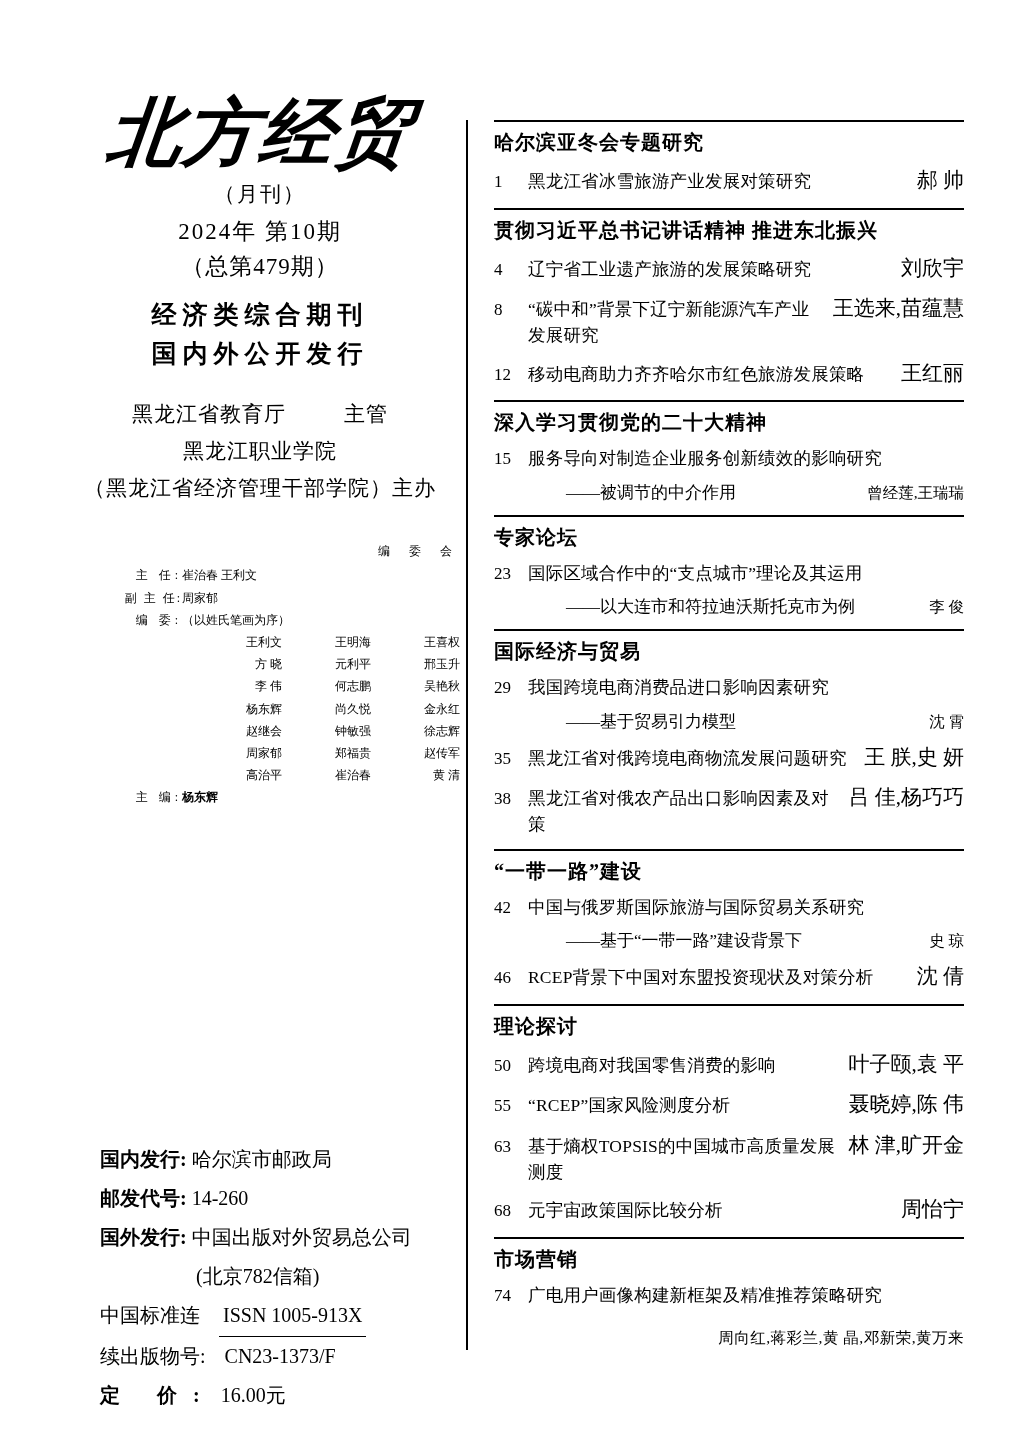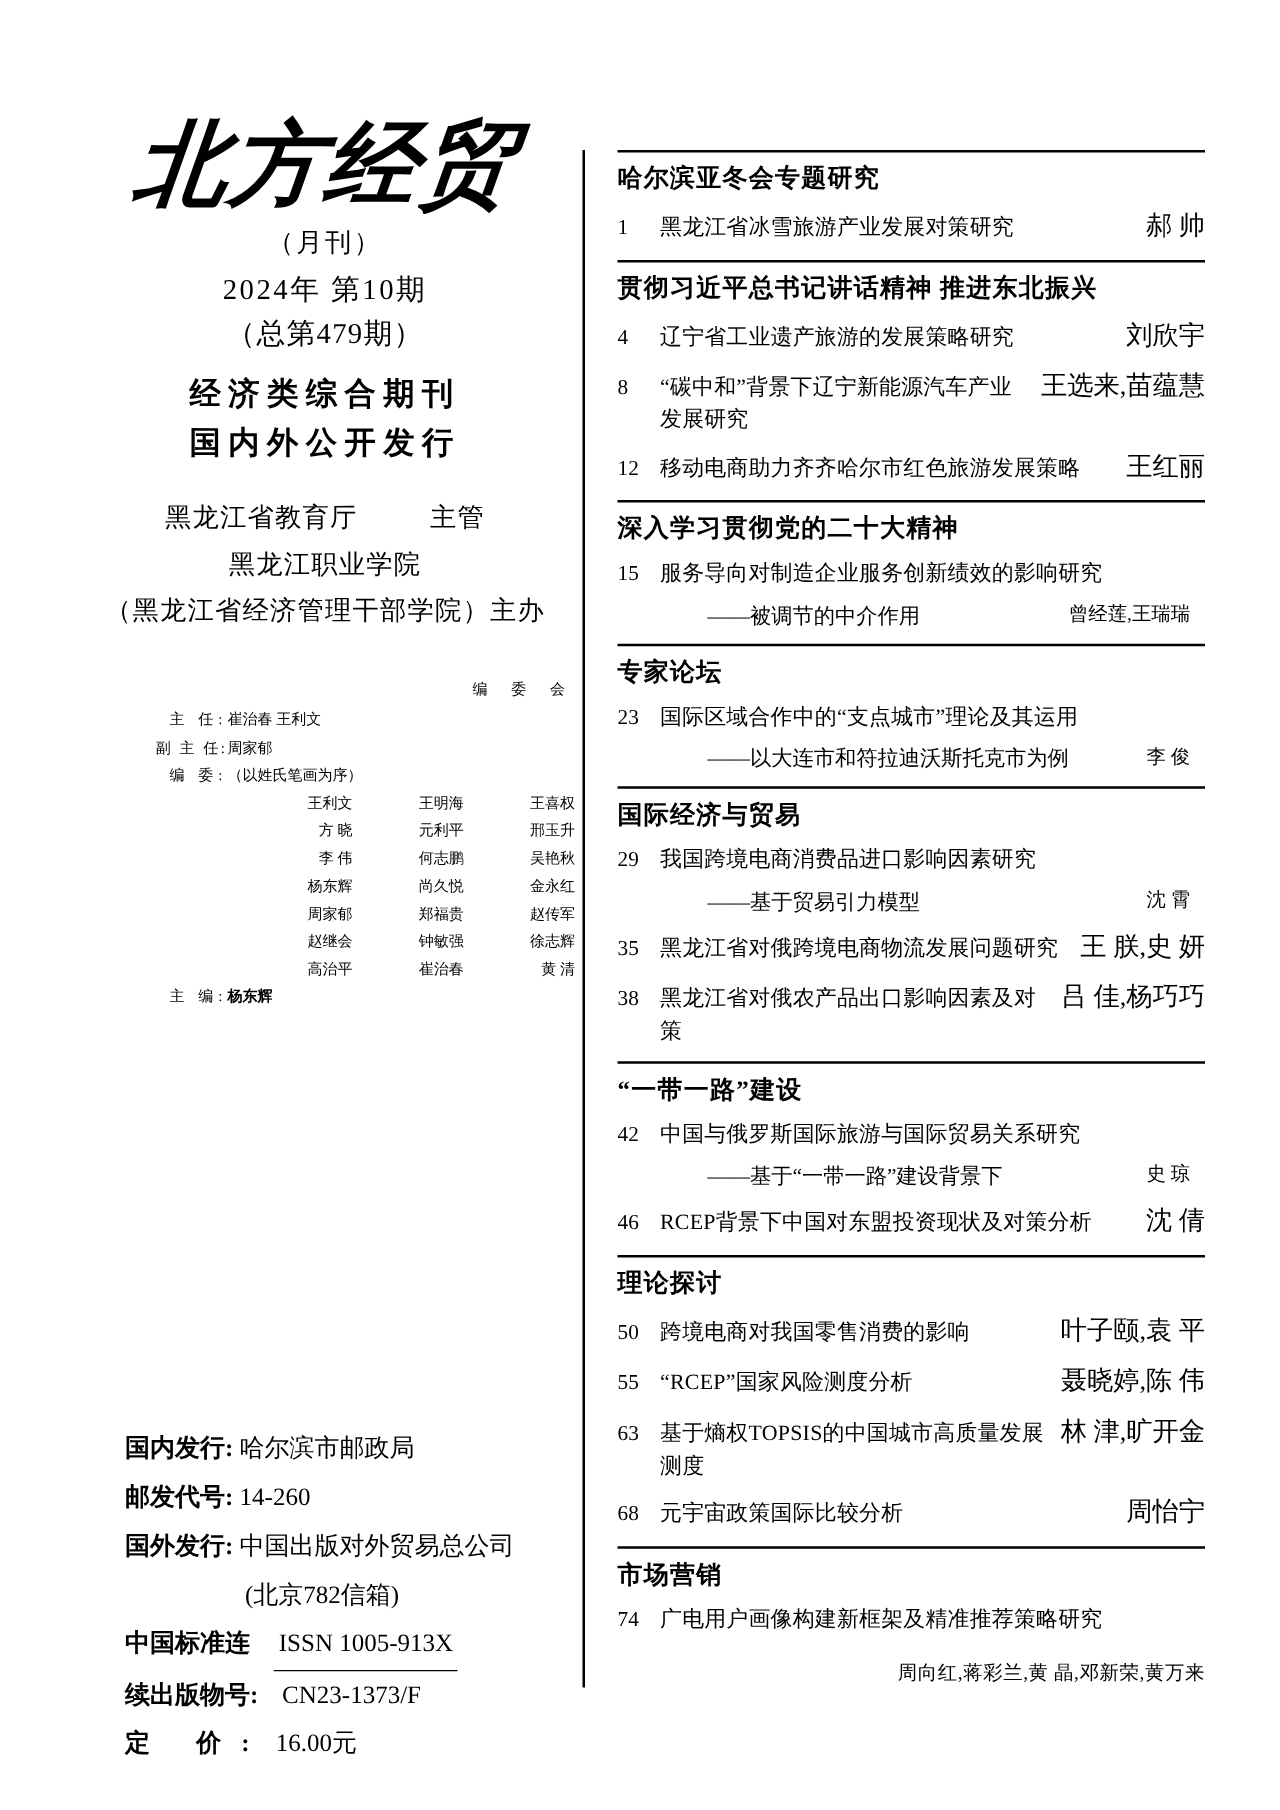--- a/index.html
+++ b/index.html
@@ -116,21 +116,21 @@
     position: absolute;
     left: 100px;
     top: 1140px;
     width: 360px;
     text-align: left;
     font-size: 20px;
     line-height: 1.95;
   }
   .pub-row { white-space: nowrap; }
   .pub-row .k { font-weight: bold; }
-  .pub-row .k2 { font-weight: bold; letter-spacing: 0px; }
+  .pub-row .k2 { font-weight: normal; letter-spacing: 0px; }
   .pub-indent { padding-left: 96px; }
   .issn {
     display: inline-block;
     border-bottom: 1px solid #000;
     padding: 0 4px 1px 4px;
     margin-left: 14px;
   }
   .price-k {
     font-weight: bold;
     letter-spacing: 16px;
@@ -185,22 +185,22 @@
   }
   .entry .auth {
     flex: 0 0 auto;
     text-align: right;
     font-size: 21px;
     padding-left: 8px;
     white-space: nowrap;
   }
   .sub {
     display: flex;
-    align-items: flex-start;
-    margin: 6px 12px 9px 0;
+    align-items: flex-end;
+    margin: 6px 0 9px 0;
   }
   .sub .sub-t {
     flex: 1 1 auto;
     padding-left: 72px;
     font-size: 17px;
   }
   .sub .auth {
     flex: 0 0 auto;
     text-align: right;
     font-size: 15.5px;
@@ -267,30 +267,30 @@
         <span class="nm">李  伟</span>
         <span class="nm">何志鹏</span>
         <span class="nm">吴艳秋</span>
       </div>
       <div class="names-indent">
         <span class="nm">杨东辉</span>
         <span class="nm">尚久悦</span>
         <span class="nm">金永红</span>
       </div>
       <div class="names-indent">
+        <span class="nm">赵继会</span>
+        <span class="nm">钟敏强</span>
+        <span class="nm">徐志辉</span>
+      </div>
+      <div class="names-indent">
         <span class="nm">周家郁</span>
         <span class="nm">郑福贵</span>
         <span class="nm">赵传军</span>
       </div>
       <div class="names-indent">
-        <span class="nm">赵继会</span>
-        <span class="nm">钟敏强</span>
-        <span class="nm">徐志辉</span>
-      </div>
-      <div class="names-indent">
         <span class="nm">高治平</span>
         <span class="nm">崔治春</span>
         <span class="nm">黄  清</span>
       </div>
 
       <div class="board-row">
         <span class="lbl">主      编:</span>
         <span style="font-weight:bold">杨东辉</span>
       </div>
     </div>

